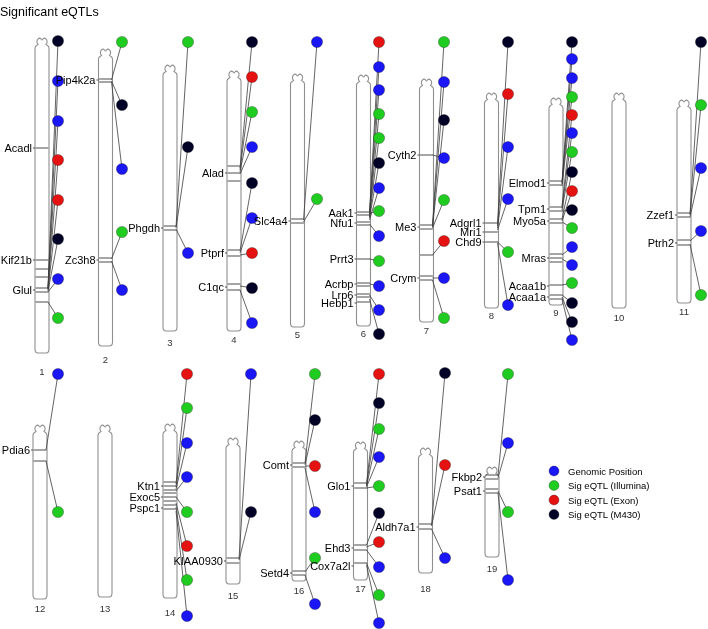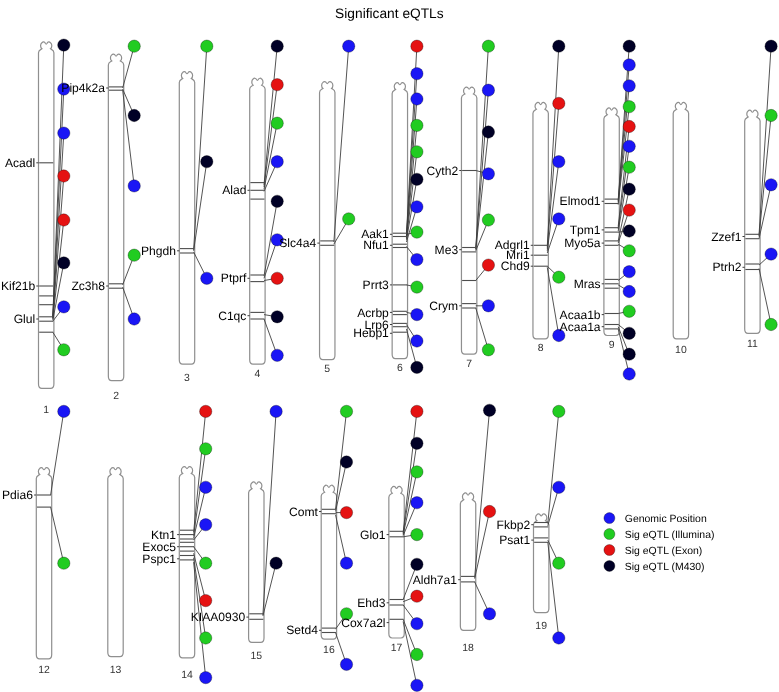--- a/index.html
+++ b/index.html
@@ -1,18 +1,18 @@
 <!DOCTYPE html>
 <html><head>
 <meta charset="utf-8">
 <style>
   html,body{margin:0;padding:0;background:#fff;}
   #figure{position:relative;width:708px;height:629px;background:#fff;overflow:hidden;
           font-family:"Liberation Sans",sans-serif;}
-  #figure-title{position:absolute;top:5px;left:0;width:708px;text-align:center;
+  #figure-title{position:absolute;top:5px;left:0;width:708px;
                 font-size:12.5px;color:#000;}
   #plot{position:absolute;top:0;left:0;}
   .gene{font:11px "Liberation Sans",sans-serif;fill:#000;}
   .chrnum{font:9.5px "Liberation Sans",sans-serif;fill:#333;}
   .legendtext{font:9.5px "Liberation Sans",sans-serif;fill:#000;}
 </style>
 </head>
 <body>
 
 <div id="figure">

